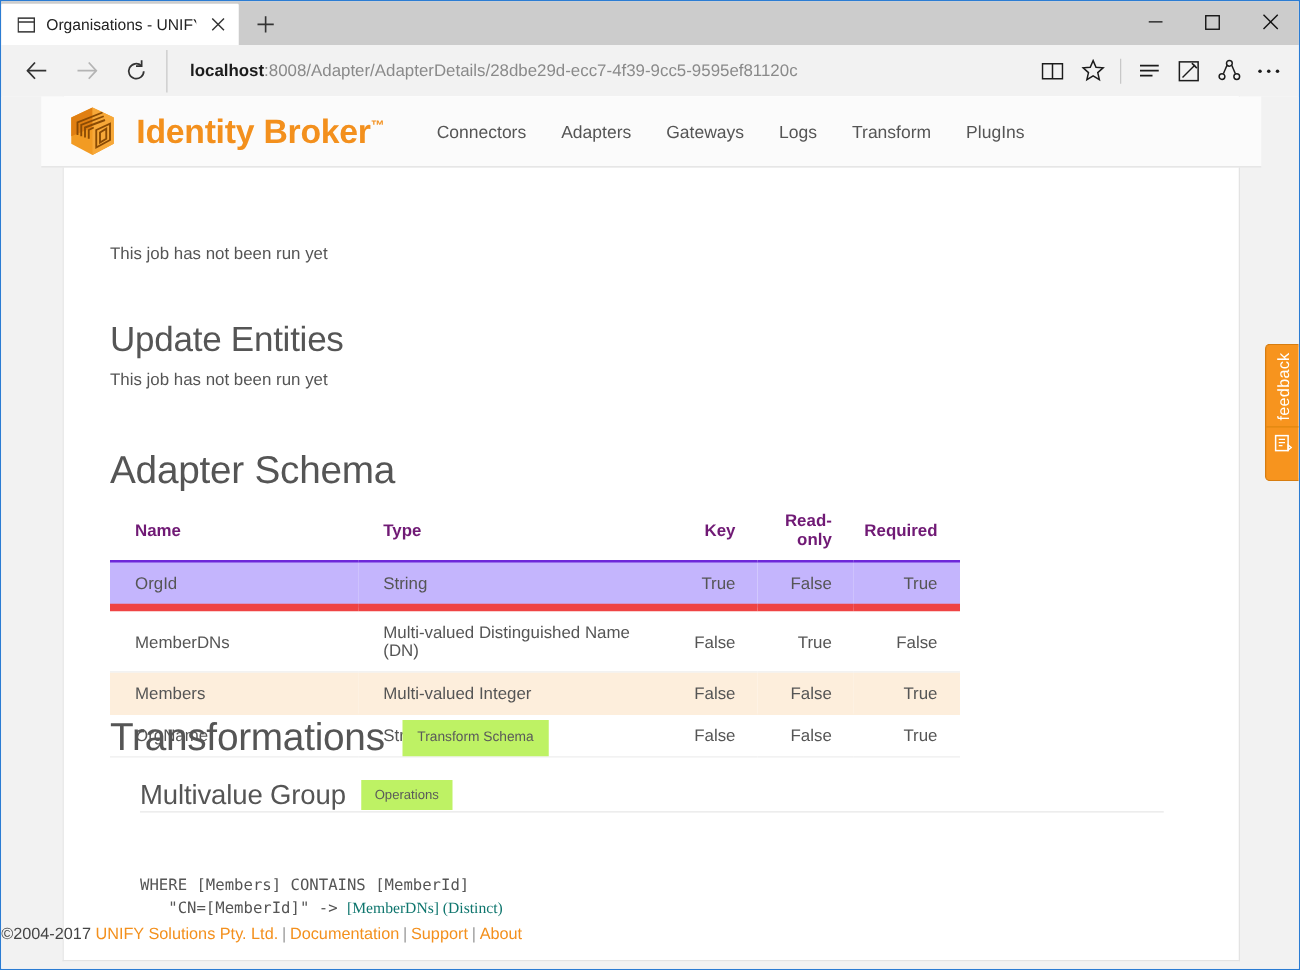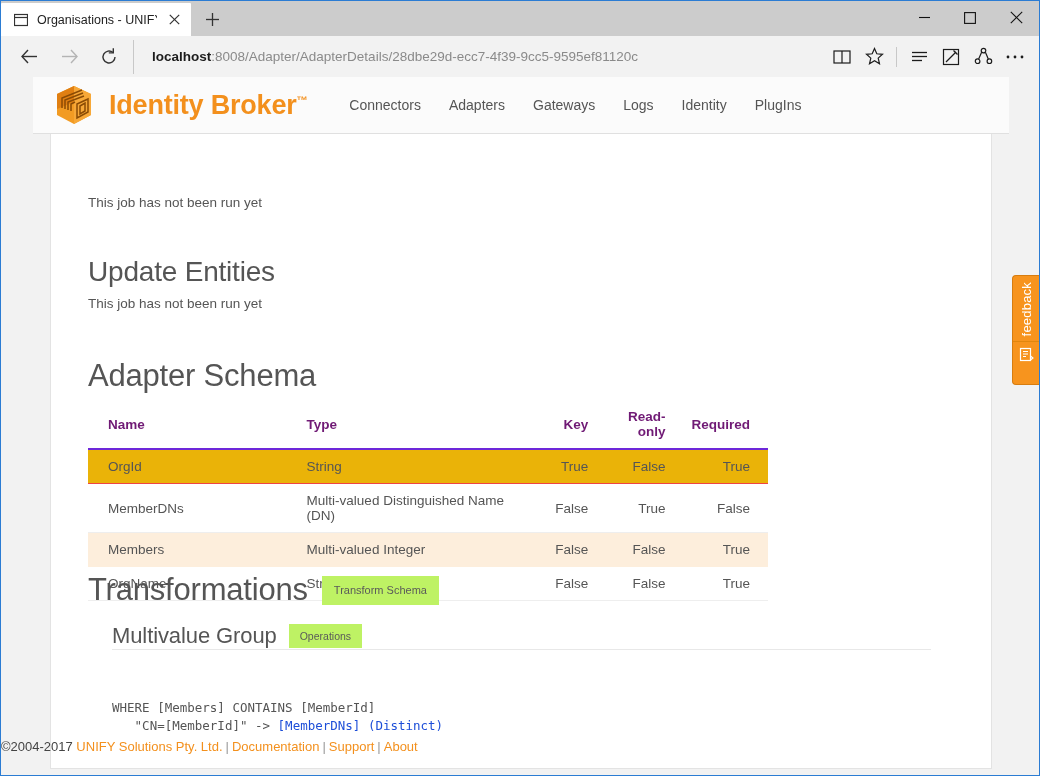--- a/index.html
+++ b/index.html
@@ -183,21 +183,21 @@
   table.schema th {
     text-align: left; font-weight: bold; color: #701a75;
     padding: 4px 8px 9px 20px; font-size: 13.5px;
     border-bottom: 2px solid #6d28d9;
   }
   table.schema th.num, table.schema td.num { text-align: right; padding-right: 18px; padding-left: 8px; }
   table.schema td {
     padding: 9px 8px 9px 20px; color: #555;
     border-bottom: 1px solid #eeeeee;
   }
-  table.schema tr.hl-strong td { background: #eab308; border-bottom: 1px solid #ef4444; }
+  table.schema tr.hl-strong td { background: #c4b5fd; border-bottom: 6px solid #ef4444; }
   table.schema tr.hl-soft td { background: #fdeedc; border-bottom: 1px solid #fdeedc; }
 
   .sec-trans {
     position: absolute; left: 87px; top: 495px;
     display: flex; align-items: center; gap: 14px;
   }
   .pill {
     background: #bef264;
     color: #5a5a5a;
     font-size: 11px;
@@ -220,21 +220,21 @@
 
   .codeblock {
     position: absolute; left: 111px; top: 622px;
     font-family: "DejaVu Sans Mono", monospace;
     font-size: 12.5px;
     color: #555;
     line-height: 18px;
     white-space: pre;
   }
   .code-accent { color: #e9a council; }
-  .code-accent { color: #1d4ed8; }
+  .code-accent { color: #0f766e; font-family: Liberation Serif, serif; }
 
   
   .site-footer {
     position: absolute;
     left: 0; right: 0; top: 662px;
     text-align: left;
     padding-right: 72px;
     font-size: 13px;
     color: #444;
   }
@@ -408,21 +408,21 @@
             </g>
           </svg>
         </span>
         <span class="brand-name"><span>Identity Broker</span><span class="brand-tm">™</span></span>
       </div>
       <div class="mainnav">
         <span class="navitem">Connectors</span>
         <span class="navitem">Adapters</span>
         <span class="navitem">Gateways</span>
         <span class="navitem">Logs</span>
-        <span class="navitem">Identity</span>
+        <span class="navitem">Transform</span>
         <span class="navitem">PlugIns</span>
       </div>
     </div>
 
     <h2 class="section sec-update">Update Entities</h2>
     <div class="sub-note sec-update-note">This job has not been run yet</div>
 
     <h2 class="bigsection sec-schema">Adapter Schema</h2>
 
     <table class="schema">

